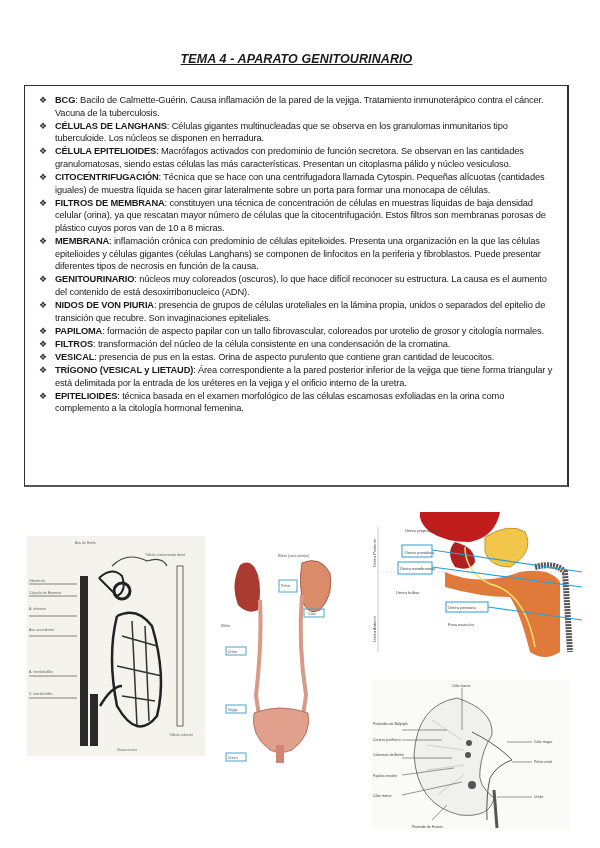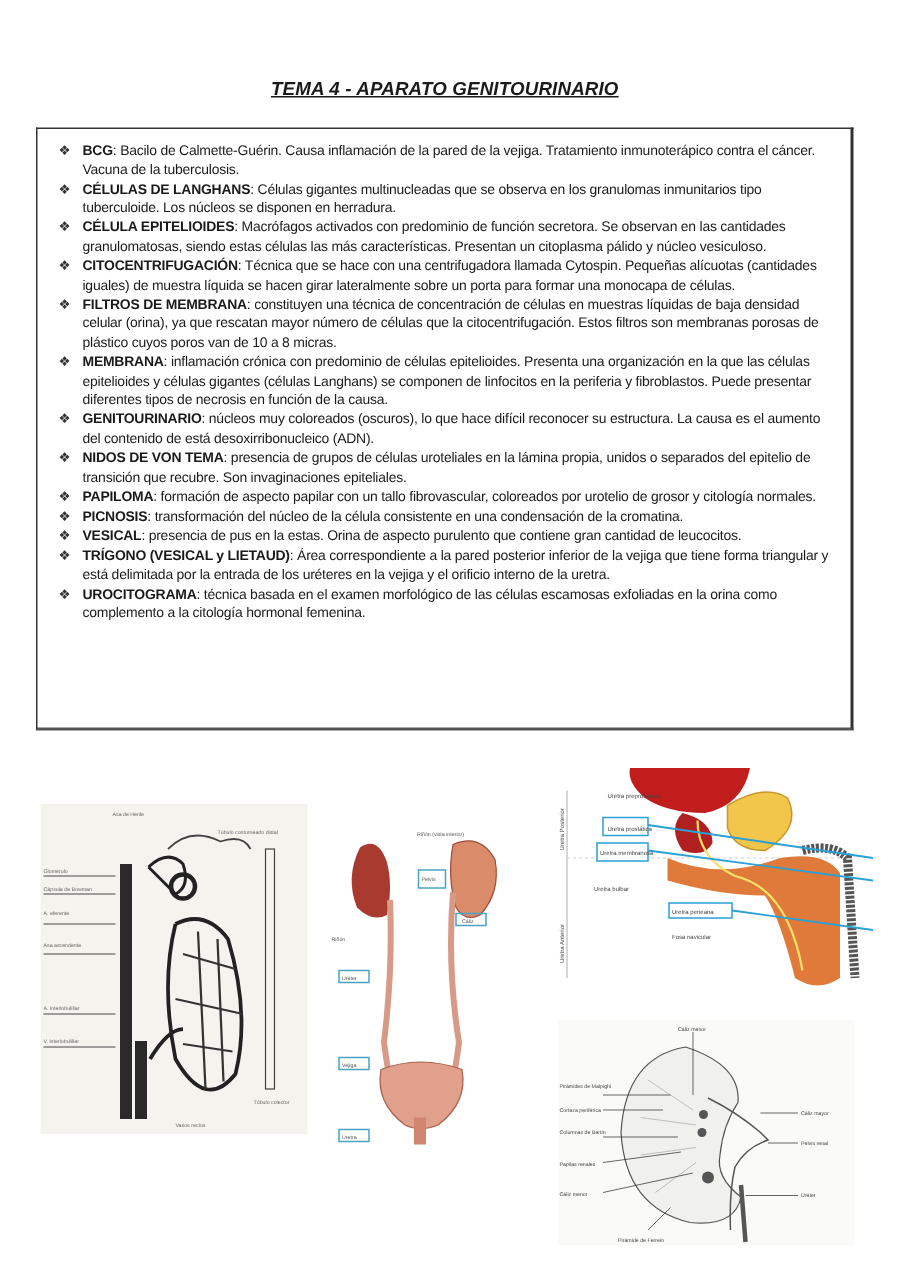--- a/index.html
+++ b/index.html
@@ -18,26 +18,26 @@
 <div class="title">TEMA 4 - APARATO GENITOURINARIO</div>
 
 <div class="box">
   <div class="item"><span class="bullet">❖</span><span class="term">BCG</span><span>: Bacilo de Calmette-Guérin. Causa inflamación de la pared de la vejiga. Tratamiento inmunoterápico contra el cáncer. Vacuna de la tuberculosis.</span></div>
   <div class="item"><span class="bullet">❖</span><span class="term">CÉLULAS DE LANGHANS</span><span>: Células gigantes multinucleadas que se observa en los granulomas inmunitarios tipo tuberculoide. Los núcleos se disponen en herradura.</span></div>
   <div class="item"><span class="bullet">❖</span><span class="term">CÉLULA EPITELIOIDES</span><span>: Macrófagos activados con predominio de función secretora. Se observan en las cantidades granulomatosas, siendo estas células las más características. Presentan un citoplasma pálido y núcleo vesiculoso.</span></div>
   <div class="item"><span class="bullet">❖</span><span class="term">CITOCENTRIFUGACIÓN</span><span>: Técnica que se hace con una centrifugadora llamada Cytospin. Pequeñas alícuotas (cantidades iguales) de muestra líquida se hacen girar lateralmente sobre un porta para formar una monocapa de células.</span></div>
   <div class="item"><span class="bullet">❖</span><span class="term">FILTROS DE MEMBRANA</span><span>: constituyen una técnica de concentración de células en muestras líquidas de baja densidad celular (orina), ya que rescatan mayor número de células que la citocentrifugación. Estos filtros son membranas porosas de plástico cuyos poros van de 10 a 8 micras.</span></div>
   <div class="item"><span class="bullet">❖</span><span class="term">MEMBRANA</span><span>: inflamación crónica con predominio de células epitelioides. Presenta una organización en la que las células epitelioides y células gigantes (células Langhans) se componen de linfocitos en la periferia y fibroblastos. Puede presentar diferentes tipos de necrosis en función de la causa.</span></div>
   <div class="item"><span class="bullet">❖</span><span class="term">GENITOURINARIO</span><span>: núcleos muy coloreados (oscuros), lo que hace difícil reconocer su estructura. La causa es el aumento del contenido de está desoxirribonucleico (ADN).</span></div>
-  <div class="item"><span class="bullet">❖</span><span class="term">NIDOS DE VON TEMA</span><span>: presencia de grupos de células uroteliales en la lámina propia, unidos o separados del epitelio de transición que recubre. Son invaginaciones epiteliales.</span></div>
+  <div class="item"><span class="bullet">❖</span><span class="term">NIDOS DE VON PIURIA</span><span>: presencia de grupos de células uroteliales en la lámina propia, unidos o separados del epitelio de transición que recubre. Son invaginaciones epiteliales.</span></div>
   <div class="item"><span class="bullet">❖</span><span class="term">PAPILOMA</span><span>: formación de aspecto papilar con un tallo fibrovascular, coloreados por urotelio de grosor y citología normales.</span></div>
-  <div class="item"><span class="bullet">❖</span><span class="term">PICNOSIS</span><span>: transformación del núcleo de la célula consistente en una condensación de la cromatina.</span></div>
+  <div class="item"><span class="bullet">❖</span><span class="term">FILTROS</span><span>: transformación del núcleo de la célula consistente en una condensación de la cromatina.</span></div>
   <div class="item"><span class="bullet">❖</span><span class="term">VESICAL</span><span>: presencia de pus en la estas. Orina de aspecto purulento que contiene gran cantidad de leucocitos.</span></div>
   <div class="item"><span class="bullet">❖</span><span class="term">TRÍGONO (VESICAL y LIETAUD)</span><span>: Área correspondiente a la pared posterior inferior de la vejiga que tiene forma triangular y está delimitada por la entrada de los uréteres en la vejiga y el orificio interno de la uretra.</span></div>
-  <div class="item"><span class="bullet">❖</span><span class="term">UROCITOGRAMA</span><span>: técnica basada en el examen morfológico de las células escamosas exfoliadas en la orina como complemento a la citología hormonal femenina.</span></div>
+  <div class="item"><span class="bullet">❖</span><span class="term">EPITELIOIDES</span><span>: técnica basada en el examen morfológico de las células escamosas exfoliadas en la orina como complemento a la citología hormonal femenina.</span></div>
 </div>
 
 <div class="fig" style="left:27px;top:536px;width:178px;height:220px;background:#f4f3ee;">
   <svg width="178" height="220" viewBox="0 0 178 220">
     <g stroke="#333" fill="none" stroke-width="0.6">
       <line x1="2" y1="48" x2="50" y2="48"></line>
         <line x1="2" y1="60" x2="50" y2="60"></line>
       <line x1="2" y1="80" x2="50" y2="80"></line>
         <line x1="2" y1="100" x2="50" y2="100"></line>
       <line x1="2" y1="140" x2="50" y2="140"></line>

